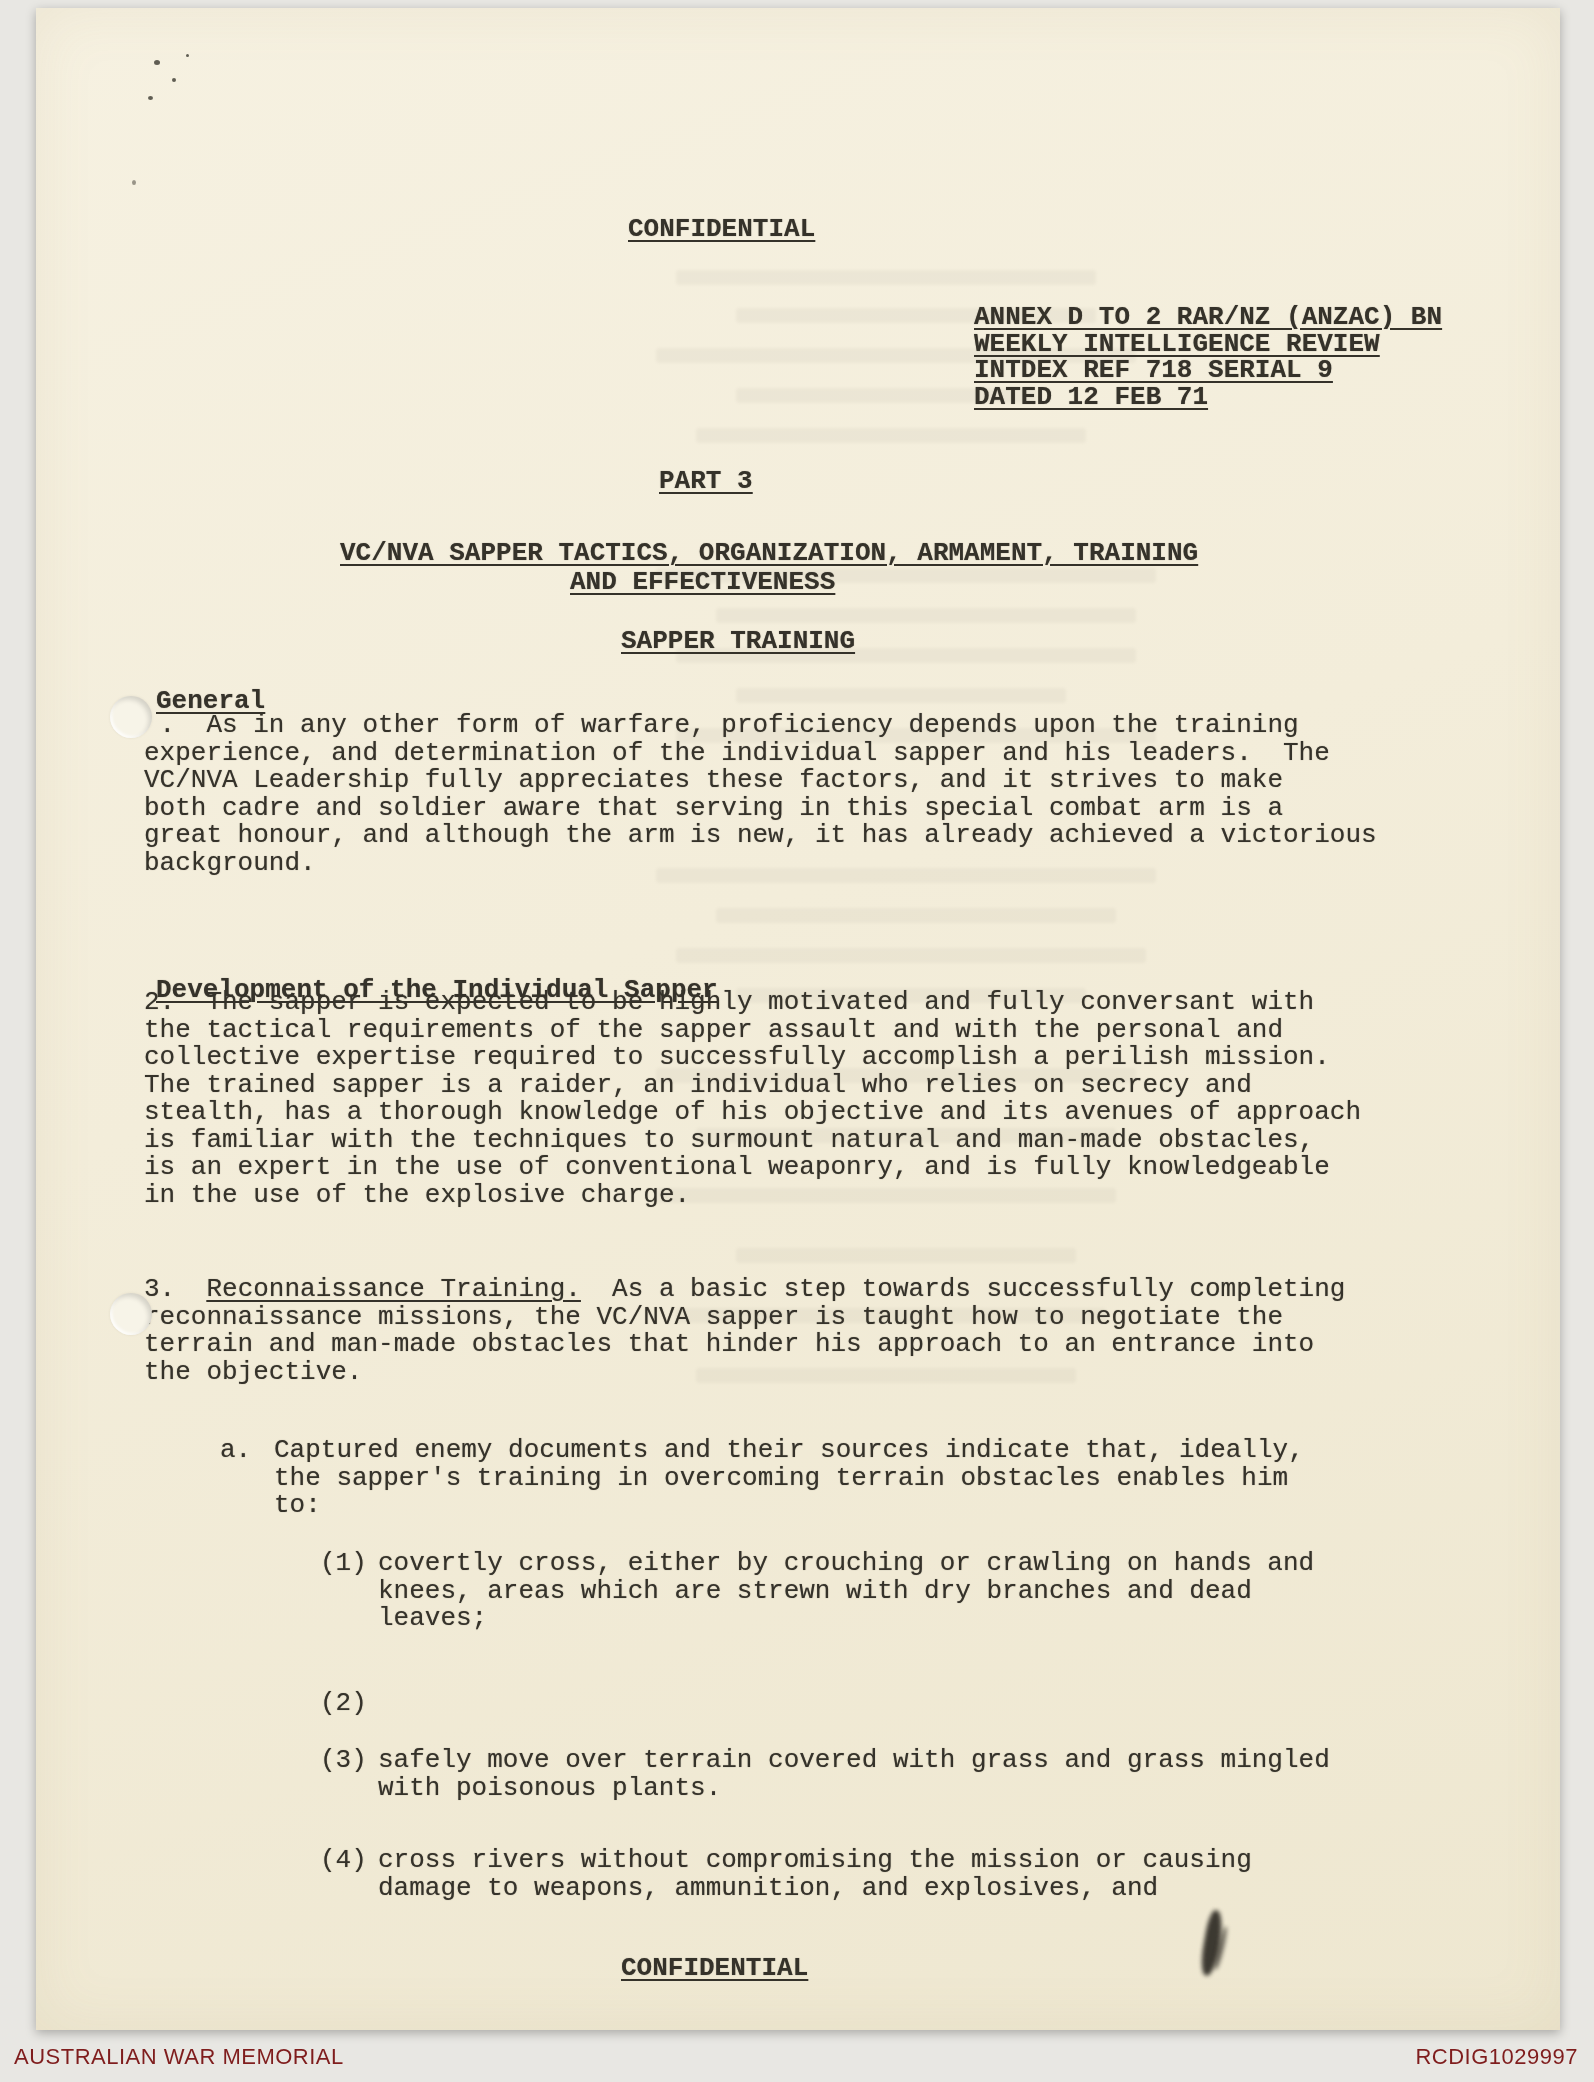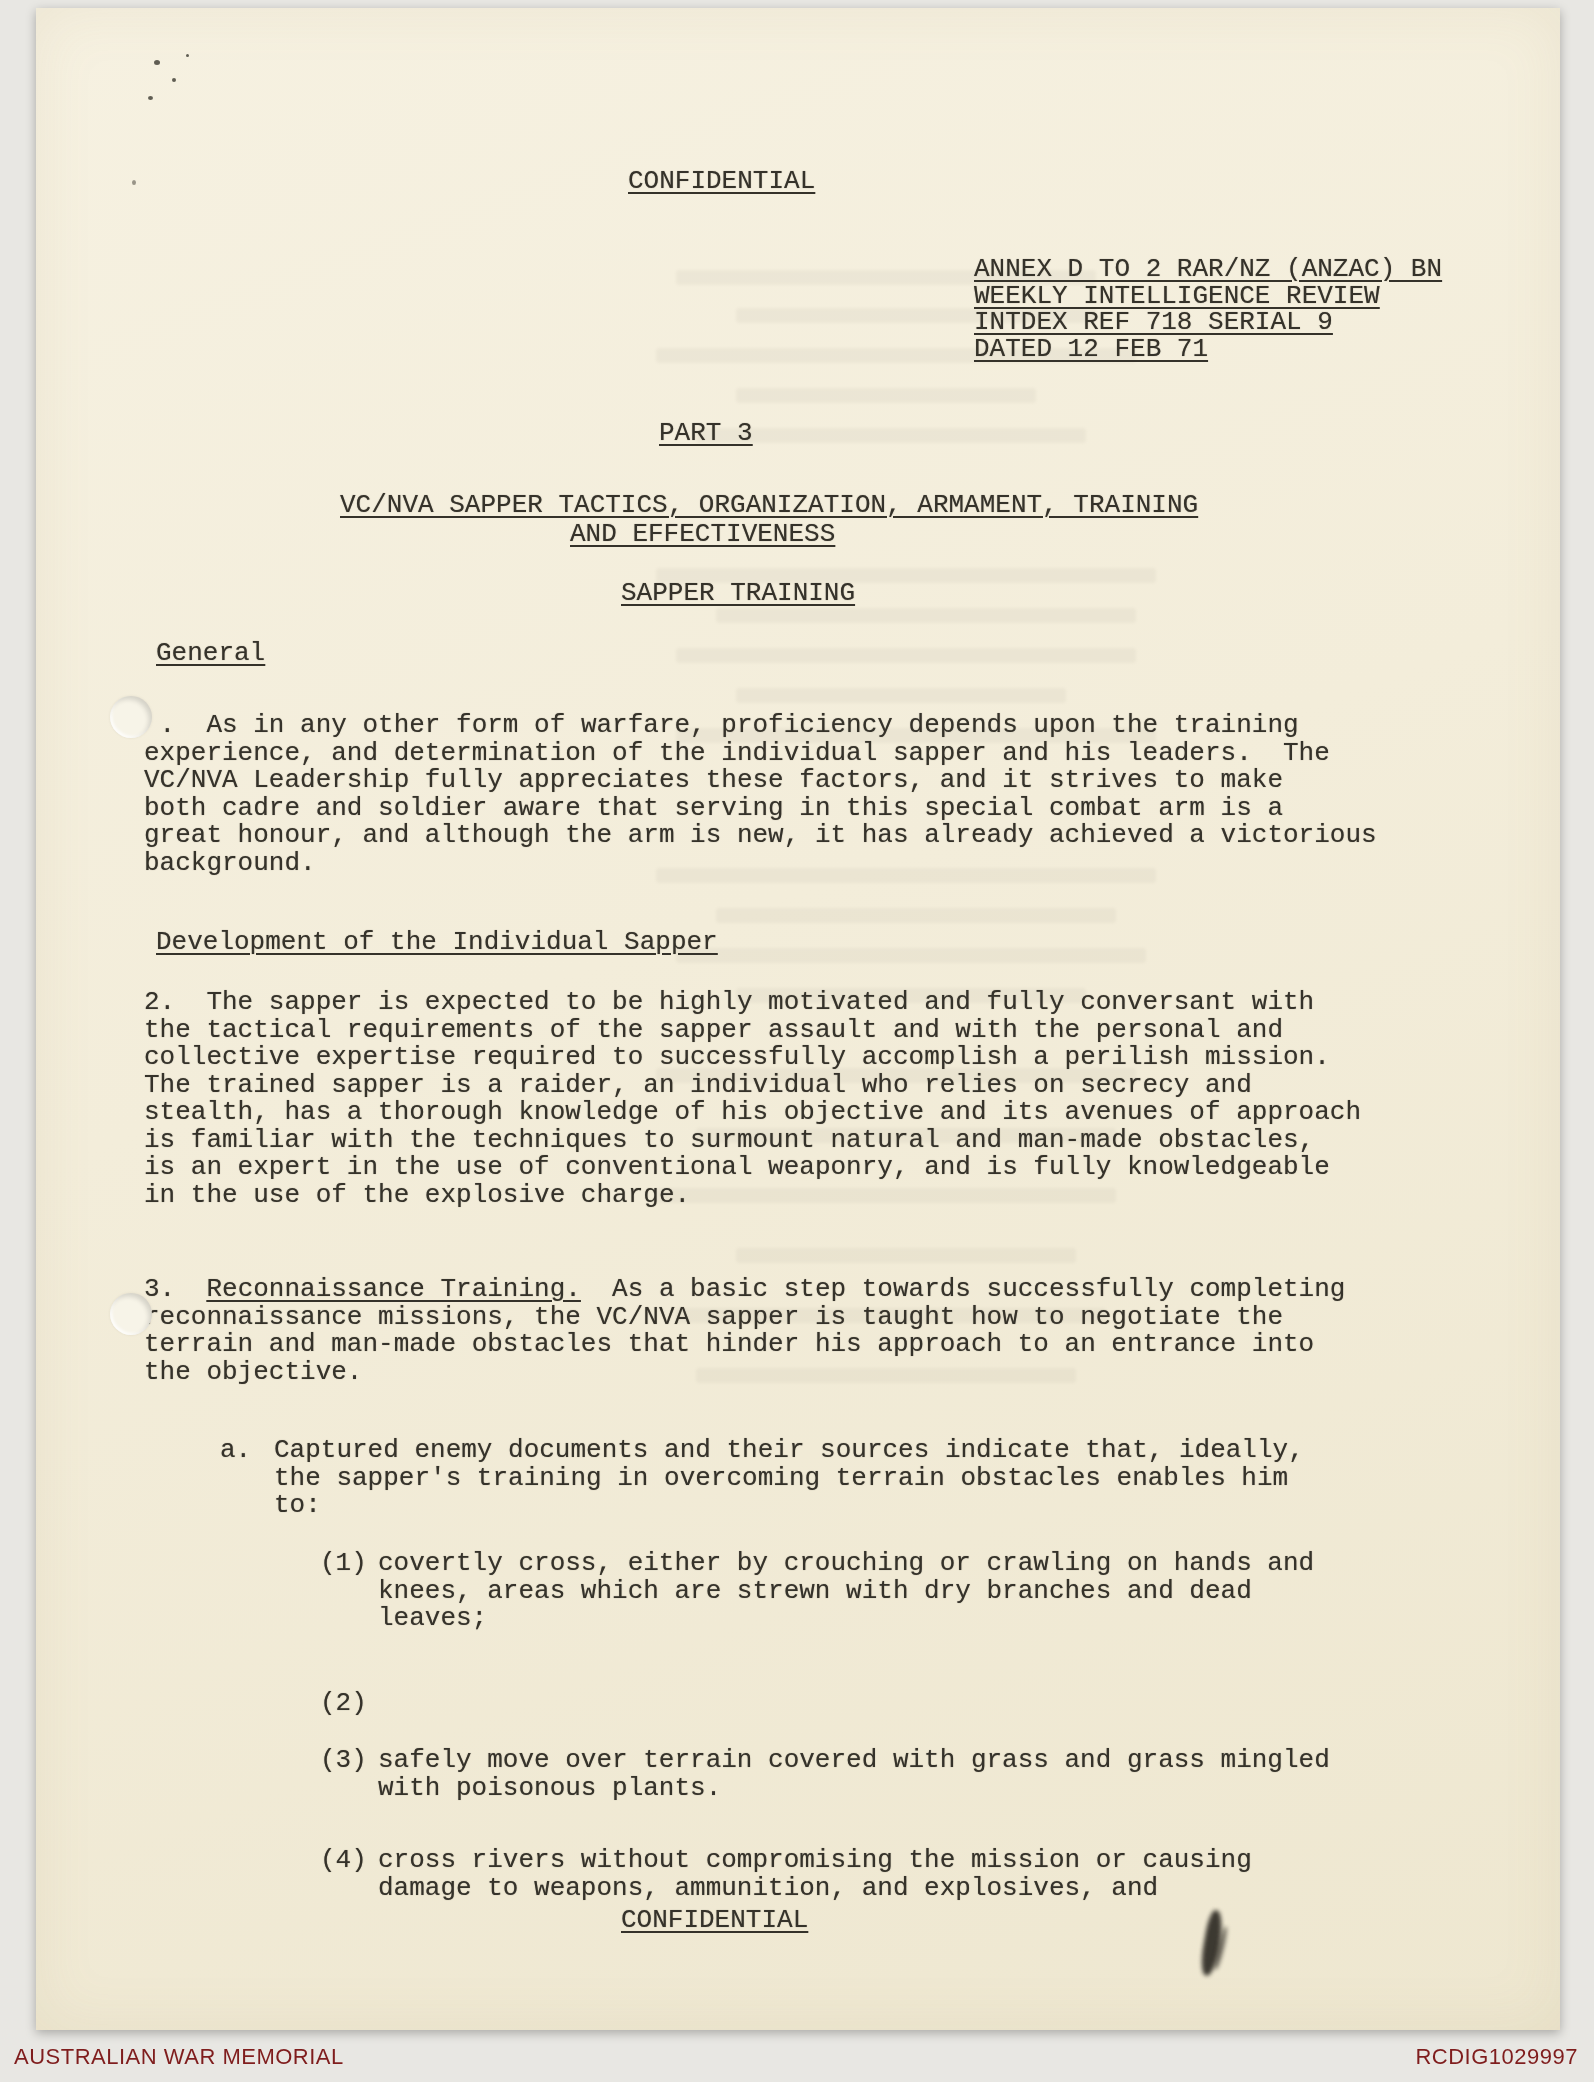--- a/index.html
+++ b/index.html
@@ -12,21 +12,21 @@
   .paper{
     position:absolute;left:36px;top:8px;width:1524px;height:2022px;
     background:linear-gradient(160deg,#f6f1e1 0%,#f3edda 45%,#eee7d0 100%);
     box-shadow:0 3px 10px rgba(0,0,0,0.28), inset 0 0 60px rgba(160,140,90,0.10);
     overflow:hidden;
   }
   .tw{
     position:absolute;color:#35322a;font-size:26px;line-height:27.5px;
     white-space:pre-wrap;text-shadow:0 0 1px rgba(53,50,42,0.50);
   }
-  .b{font-weight:normal;}
+  .b{font-weight:bold;margin-top:48px;}
   .u{text-decoration:underline;text-decoration-thickness:2px;text-underline-offset:4px;}
   .punch{
     position:absolute;width:42px;height:42px;border-radius:50%;
     background:#f7f4e8;
     box-shadow:inset -3px 3px 5px rgba(0,0,0,0.14), inset 2px -2px 3px rgba(255,255,255,0.8), 0 0 3px rgba(0,0,0,0.07);
     z-index:5;
   }
   .speck{position:absolute;background:#3b382f;border-radius:50%;opacity:.8;z-index:4;}
   .smudge{
     position:absolute;background:#16130e;filter:blur(2px);opacity:.82;z-index:4;

